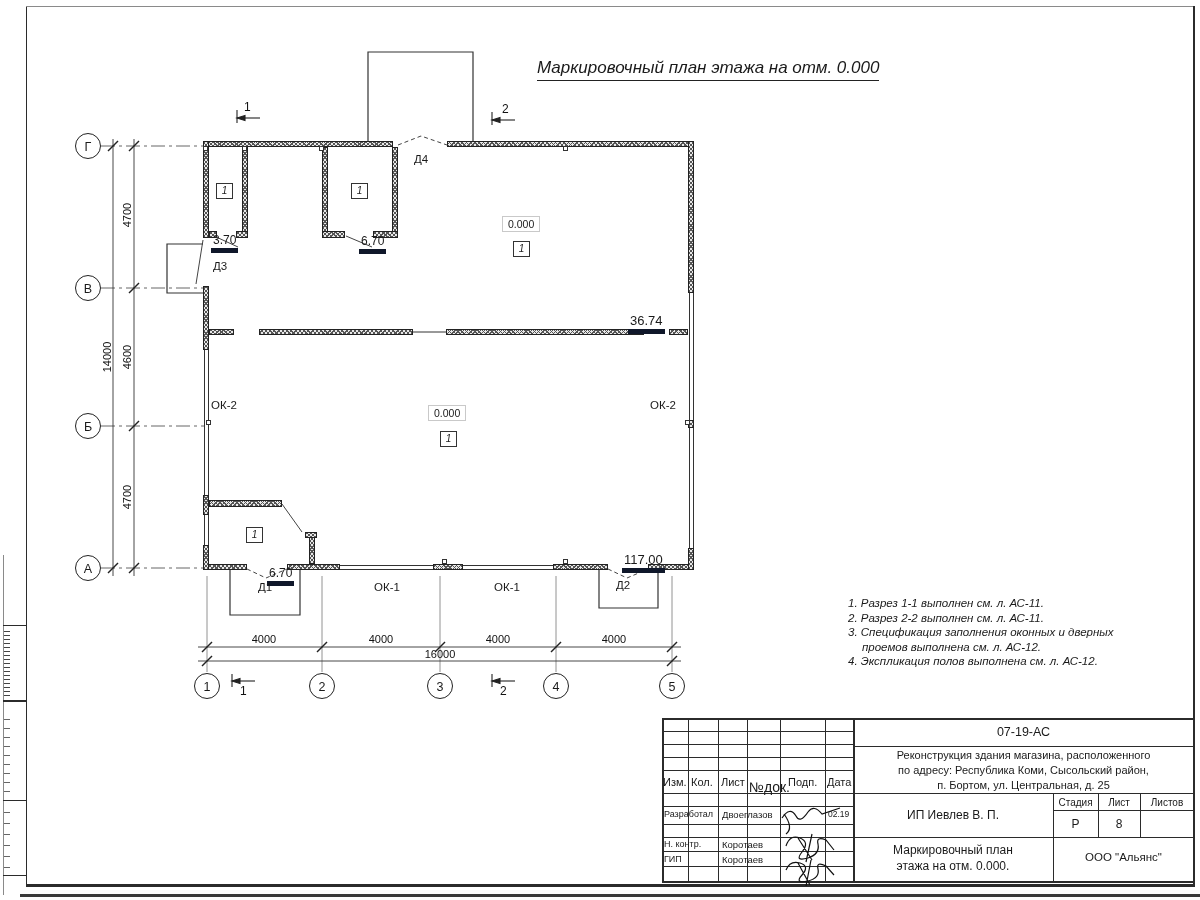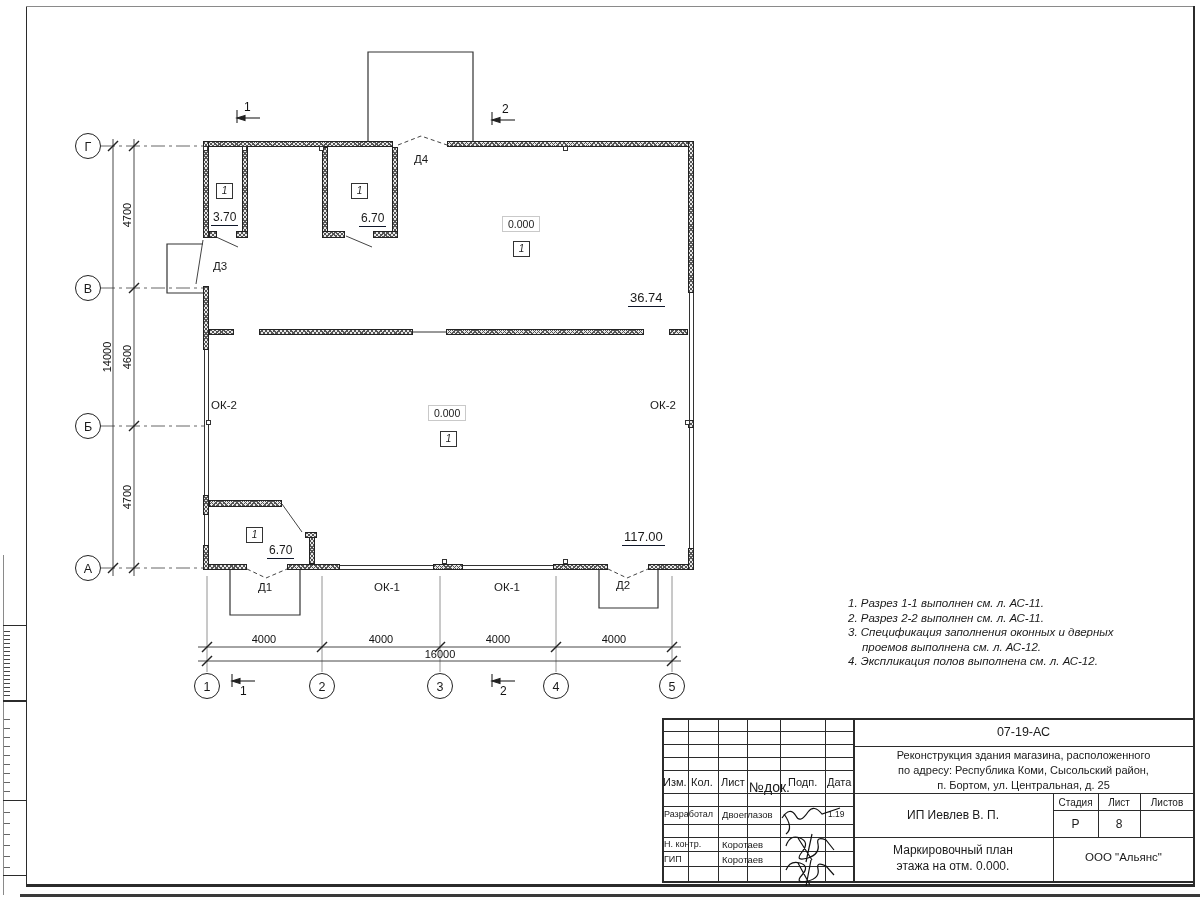--- a/index.html
+++ b/index.html
@@ -6,21 +6,21 @@
   #sheet{position:relative;width:1200px;height:900px;background:#fff;
          font-family:"Liberation Sans",sans-serif;color:#1a1a1a;overflow:hidden;}
   .ln{position:absolute;background:#2b2b2b;}
   .lngray{position:absolute;background:#8a8a8a;}
   .wall{position:absolute;box-sizing:border-box;border:1px solid #222;background-color:#e8e8e8;
         background-image:repeating-linear-gradient(45deg,#555 0,#555 1px,transparent 1px,transparent 3px),
                          repeating-linear-gradient(-45deg,#555 0,#555 1px,transparent 1px,transparent 3px);}
   .winh{position:absolute;box-sizing:border-box;height:5px;border-top:1.2px solid #333;border-bottom:1.2px solid #333;background:#fff;}
   .winv{position:absolute;box-sizing:border-box;width:5px;border-left:1.2px solid #333;border-right:1.2px solid #333;background:#fff;}
   .lbl{position:absolute;font-size:11.5px;white-space:nowrap;color:#1a1a1a;}
-  .area{position:absolute;font-size:12px;white-space:nowrap;border-bottom:1px solid #0f172a;padding:0 2px 1px 2px;}
+  .area{position:absolute;font-size:12px;white-space:nowrap;border-bottom:5px solid #0f172a;padding:0 2px 1px 2px;margin-top:23px;}
   .elev{position:absolute;border:1px solid #c9c9c9;font-size:10.5px;padding:1px 5px;background:#fff;white-space:nowrap;}
   .rnum{position:absolute;width:15px;height:14px;border:1px solid #333;font-style:italic;font-size:10px;
         text-align:center;line-height:14px;background:#fff;}
   .axc{position:absolute;width:26px;height:26px;border:1.2px solid #222;border-radius:50%;text-align:center;
        line-height:26px;font-size:12.5px;background:#fff;box-sizing:border-box;}
   .dim{position:absolute;font-size:11px;white-space:nowrap;color:#111;text-align:center;}
   .rot{transform:rotate(-90deg);transform-origin:center center;}
   .marker{position:absolute;width:5px;height:5px;border:1px solid #333;background:#fff;box-sizing:border-box;}
   .secnum{position:absolute;font-size:12px;color:#111;}
   .micro{position:absolute;width:6px;background:repeating-linear-gradient(0deg,#444 0,#444 1px,transparent 1px,transparent 4px);}
@@ -43,20 +43,21 @@
   <div class="ln" style="left:20px;top:894px;width:1180px;height:3px;background:#3a3a3a;"></div>
 
   <div class="ln" style="left:3px;top:625px;width:23px;height:1px;"></div>
   <div class="ln" style="left:3px;top:700px;width:23px;height:2px;"></div>
   <div class="ln" style="left:3px;top:800px;width:23px;height:1px;"></div>
   <div class="ln" style="left:3px;top:875px;width:23px;height:1px;"></div>
   <div class="micro" style="left:4px;top:630px;height:66px;"></div>
   <div class="micro" style="left:4px;top:712px;height:80px;background:repeating-linear-gradient(0deg,#666 0,#666 1px,transparent 1px,transparent 9px);"></div>
   <div class="micro" style="left:4px;top:808px;height:60px;background:repeating-linear-gradient(0deg,#666 0,#666 1px,transparent 1px,transparent 11px);"></div>
 
+  <div id="title" style="left:537px;top:58px;">Маркировочный план этажа на отм. 0.000</div>
 
   <svg width="1200" height="900">
 
     <g stroke="#555" stroke-width="0.9" stroke-dasharray="14 4 3 4">
       <line x1="101" y1="146" x2="206" y2="146"></line>
       <line x1="101" y1="288" x2="206" y2="288"></line>
       <line x1="101" y1="426" x2="690" y2="426" stroke-dasharray="20 5 3 5" opacity="0.0"></line>
       <line x1="101" y1="426" x2="206" y2="426"></line>
       <line x1="101" y1="568" x2="206" y2="568"></line>
     </g>
@@ -276,21 +277,21 @@
 
     <div class="cellt" style="left:663px;top:776px;">Изм.</div>
     <div class="cellt" style="left:691px;top:776px;">Кол.</div>
     <div class="cellt" style="left:721px;top:776px;">Лист</div>
     <div class="cellt" style="left:749px;top:779px;font-size:14px;">№док.</div>
     <div class="cellt" style="left:788px;top:776px;">Подп.</div>
     <div class="cellt" style="left:827px;top:776px;">Дата</div>
 
     <div class="cellt" style="left:664px;top:809px;font-size:9px;">Разработал</div>
     <div class="cellt" style="left:722px;top:809px;font-size:9.5px;">Двоеглазов</div>
-    <div class="cellt" style="left:828px;top:809px;font-size:8.5px;">1.19</div>
+    <div class="cellt" style="left:828px;top:809px;font-size:8.5px;">02.19</div>
     <div class="cellt" style="left:664px;top:839px;font-size:9px;">Н. контр.</div>
     <div class="cellt" style="left:722px;top:839px;font-size:9.5px;">Коротаев</div>
     <div class="cellt" style="left:664px;top:854px;font-size:9px;">ГИП</div>
     <div class="cellt" style="left:722px;top:854px;font-size:9.5px;">Коротаев</div>
 
     <svg width="70" height="90" style="left:778px;top:800px;">
       <g stroke="#111" stroke-width="1.2" fill="none">
         <path d="M4,18 q8,-12 14,-2 q4,8 12,-4 q6,-8 14,2 l18,-6"></path>
         <path d="M6,14 q10,14 2,20"></path>
         <path d="M8,46 q4,-12 14,-8 q10,4 2,14 q-8,10 6,6 q12,-4 10,-14 q-2,-8 8,-4 l8,10 M20,38 l14,22 M34,34 l-6,28"></path>

